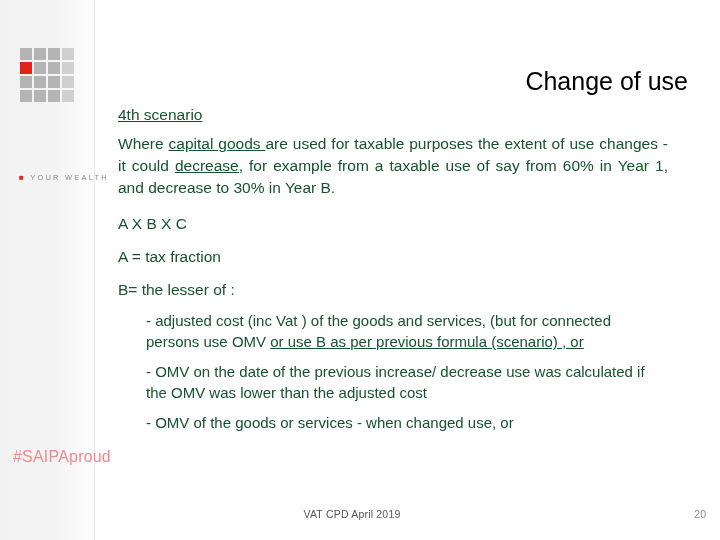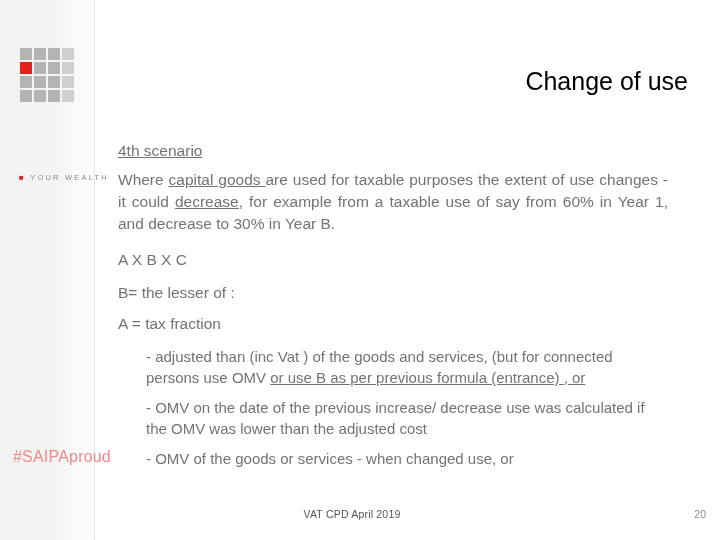--- a/index.html
+++ b/index.html
@@ -111,22 +111,21 @@
     color: #000000;
     line-height: 30px;
   }
 
   
   .body {
     position: absolute;
     left: 118px;
     top: 104px;
     width: 550px;
-    color: #737373;
-    margin-top: 36px;
+    color: #14532d;
   }
   .para {
     font-size: 15.5px;
     line-height: 22px;
     margin: 0 0 10px 0;
     text-align: justify;
     text-justify: inter-word;
   }
   .para.nojust {
     text-align: left;
@@ -209,25 +208,25 @@
   <div class="title">Change of use</div>
 
   <div class="body">
 
     <p class="para p-scenario nojust"><span class="u">4th scenario</span></p>
 
     <p class="para" id="para1"><span>Where  </span><span class="u">capital  goods </span><span> are  used  for  taxable  purposes  the  extent of use changes  - it could </span><span class="u">decrease,</span><span> for example from a taxable use of say from 60% in Year 1, and decrease to 30% in Year B.</span></p>
 
     <p class="para p-formula nojust">A X B X C</p>
 
+    <p class="para p-afrac nojust">A = tax fraction</p>
+
     <p class="para p-lesser nojust">B= the lesser of :</p>
 
-    <p class="para p-afrac nojust">A = tax fraction</p>
-
-    <p class="sub" id="b0"><span>- adjusted than (inc Vat ) of the goods and services, (but for connected persons  use OMV </span><span class="u">or use B as per previous formula (entrance) , or</span></p>
+    <p class="sub" id="b0"><span>- adjusted cost (inc Vat ) of the goods and services, (but for connected persons  use OMV </span><span class="u">or use B as per previous formula (scenario) , or</span></p>
     <p class="sub" id="b2"><span>- OMV on the date of the previous increase/ decrease use was calculated if the OMV was lower than the adjusted cost</span></p>
     <p class="sub" id="b1"><span>- OMV    of the goods or services  - when changed use, or</span></p>
 
   </div>
 
   <div class="footer-note">VAT CPD April 2019</div>
   <div class="page-num">20</div>
 
 </div>
 

